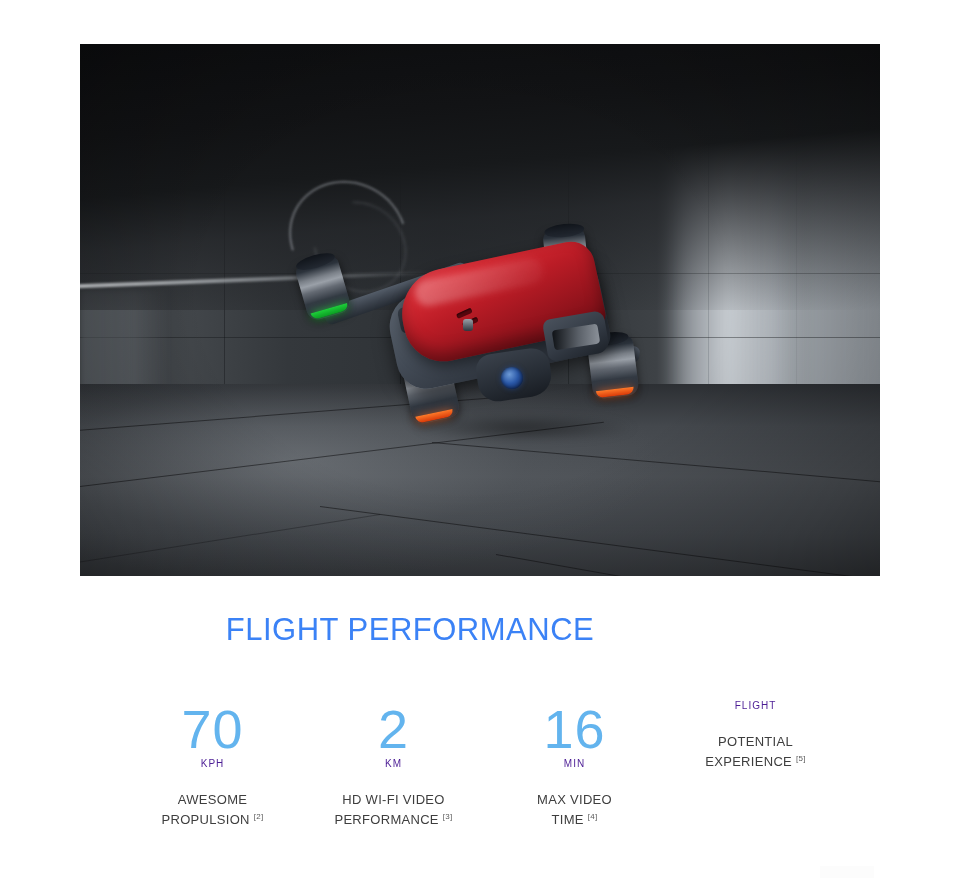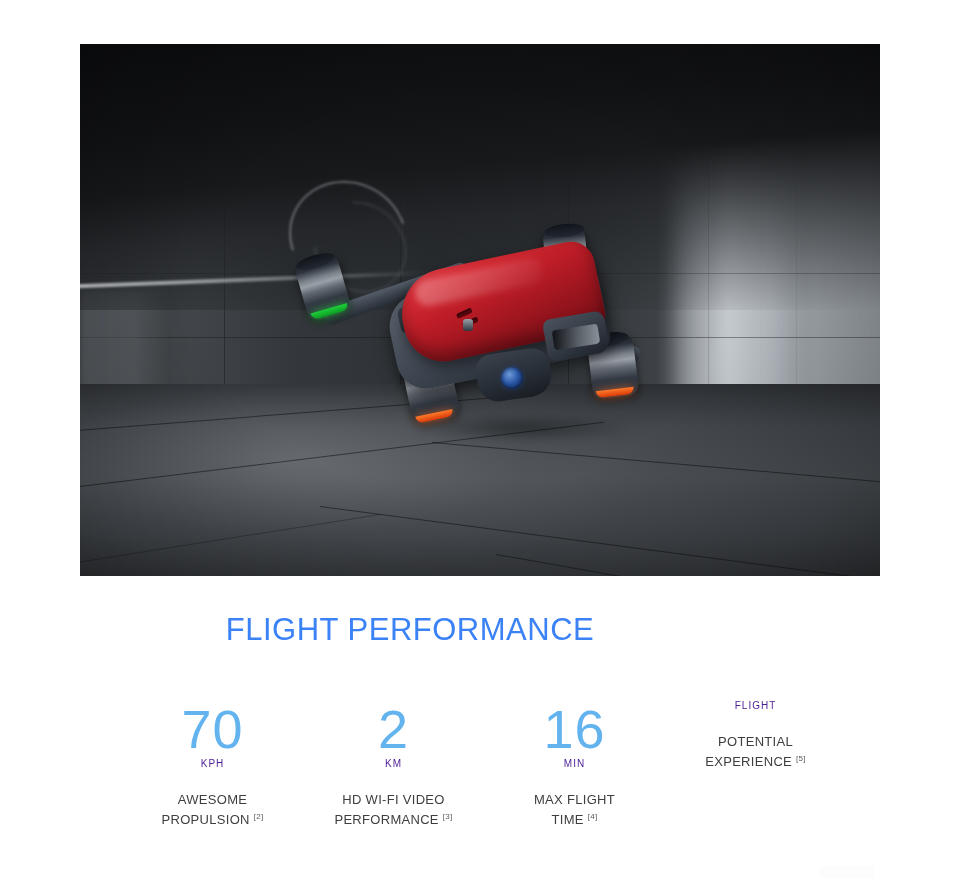--- a/index.html
+++ b/index.html
@@ -546,21 +546,21 @@
         <span>HD WI-FI VIDEO</span><br>
         <span>PERFORMANCE</span>
         <span class="sup">[3]</span>
       </div>
     </div>
 
     <div class="stat">
       <div class="stat-value">16</div>
       <div class="stat-unit">MIN</div>
       <div class="stat-desc">
-        <span>MAX FLIGHT</span><br>
+        <span>MAX VIDEO</span><br>
         <span>TIME</span>
         <span class="sup">[4]</span>
       </div>
     </div>
 
     <div class="stat">
       <div class="stat-unit">FLIGHT</div>
       <div class="stat-desc">
         <span>POTENTIAL</span><br>
         <span>EXPERIENCE</span>

